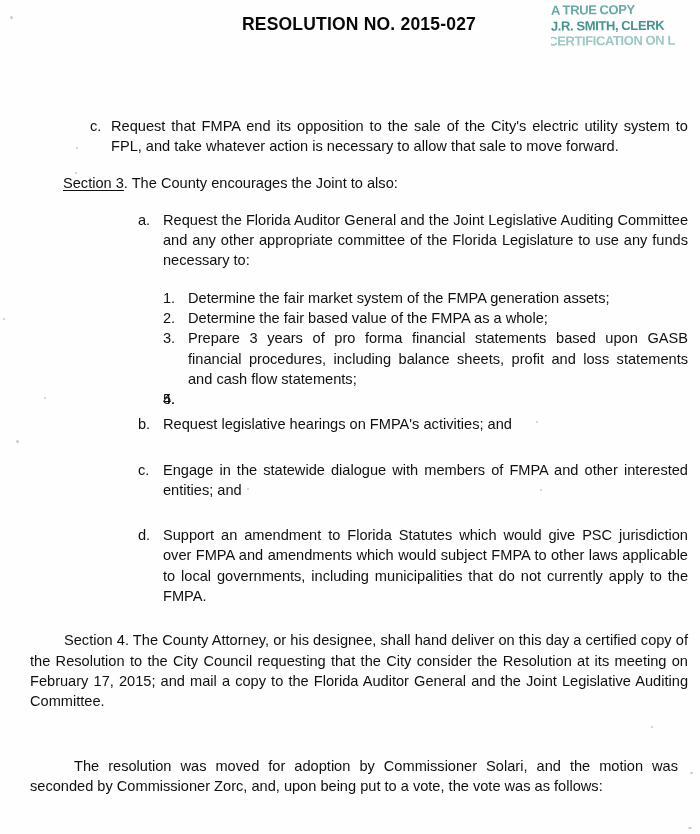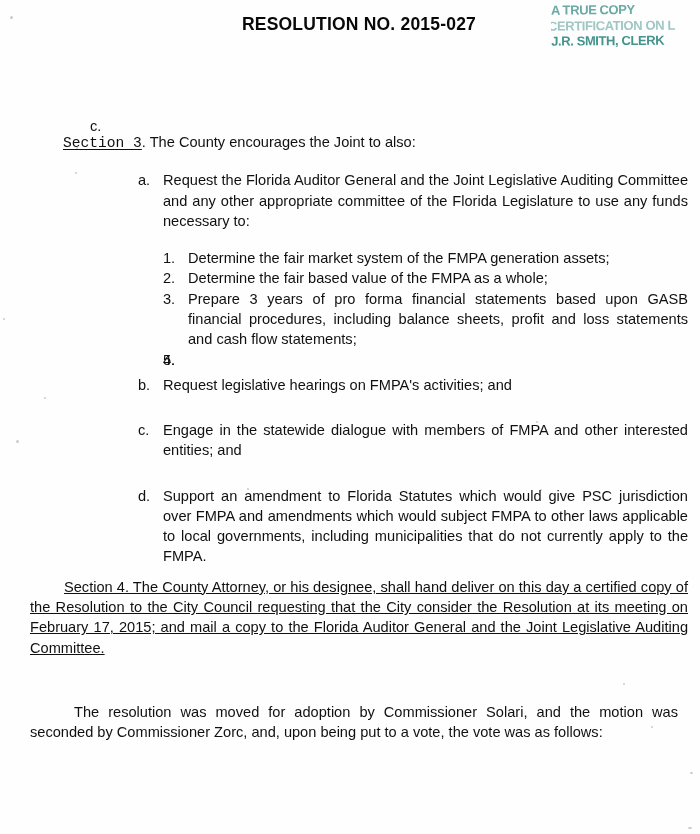--- a/index.html
+++ b/index.html
@@ -84,26 +84,25 @@
     left: 0;
     top: 0;
   }
 
   
   .section-head {
     margin: 16px 12px 0 63px;
     font-size: 14.6px;
     line-height: 20.3px;
   }
-  .section-head .u { text-decoration: underline; text-underline-offset: 2px; font-family: Liberation Mono, monospace; }
+  .section-head .u { text-decoration: underline; text-underline-offset: 2px; }
 
   .section-4 {
-    margin: 10px 12px 0 30px;
+    margin: 24px 12px 0 30px;
     text-indent: 34px;
-    text-decoration: underline;
   }
 
   
   .lvl-b {
     position: relative;
     margin: 0 12px 0 138px;
     padding-left: 25px;
   }
   .lvl-b > .mk {
     position: absolute;
@@ -157,28 +156,29 @@
   <div class="speck" style="left:690px; top:772px; width:3px; height:2px;"></div>
   <div class="speck" style="left:688px; top:827px; width:4px; height:2px;"></div>
   <div class="speck" style="left:623px; top:683px; width:2px; height:2px;"></div>
 
   <div class="doc-title">
     <span>RESOLUTION NO. 2015-027</span>
   </div>
 
   <div class="stamp">
     <span class="ln ln1">A TRUE COPY</span>
+    <span class="ln ln3">J.R. SMITH, CLERK</span>
     <span class="ln ln2">CERTIFICATION ON L</span>
-    <span class="ln ln3">J.R. SMITH, CLERK</span>
   </div>
 
   <div class="body">
 
     <div class="para j lvl-a">
       <span class="mk">c.</span>
+      <span>Request that FMPA end its opposition to the sale of the City's electric utility system to FPL, and take whatever action is necessary to allow that sale to move forward.</span>
     </div>
 
     <div class="para section-head">
       <span class="u">Section 3</span><span>.  The County encourages the Joint to also:</span>
     </div>
 
     <div class="gap-md"></div>
 
     <div class="para j lvl-b">
       <span class="mk">a.</span>

